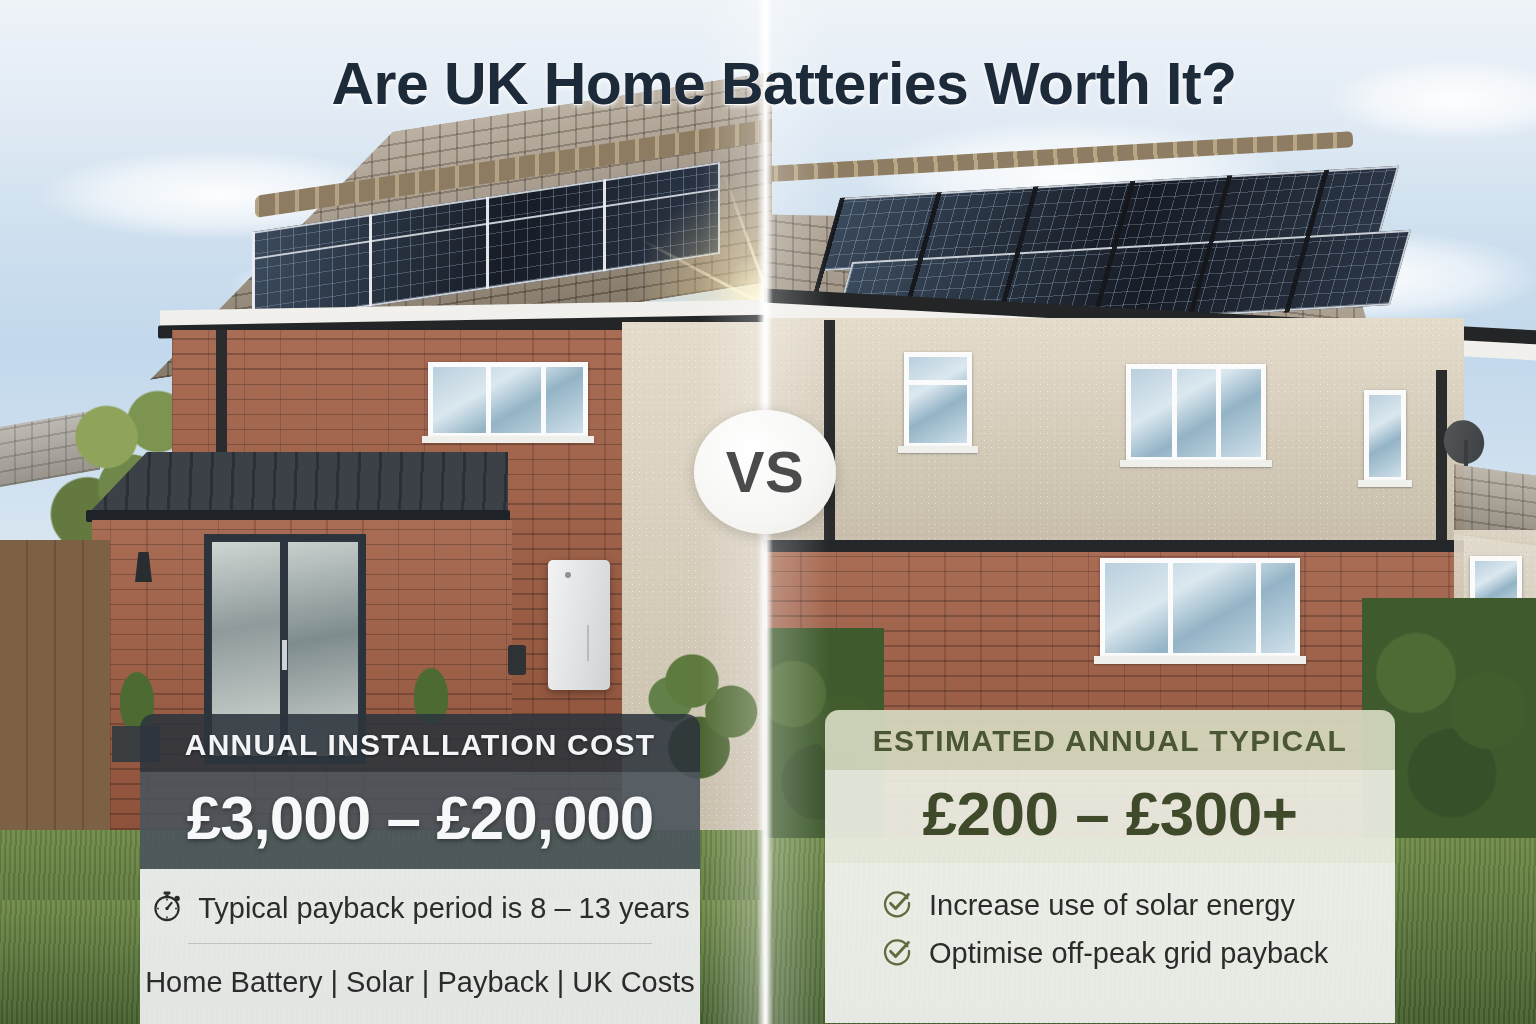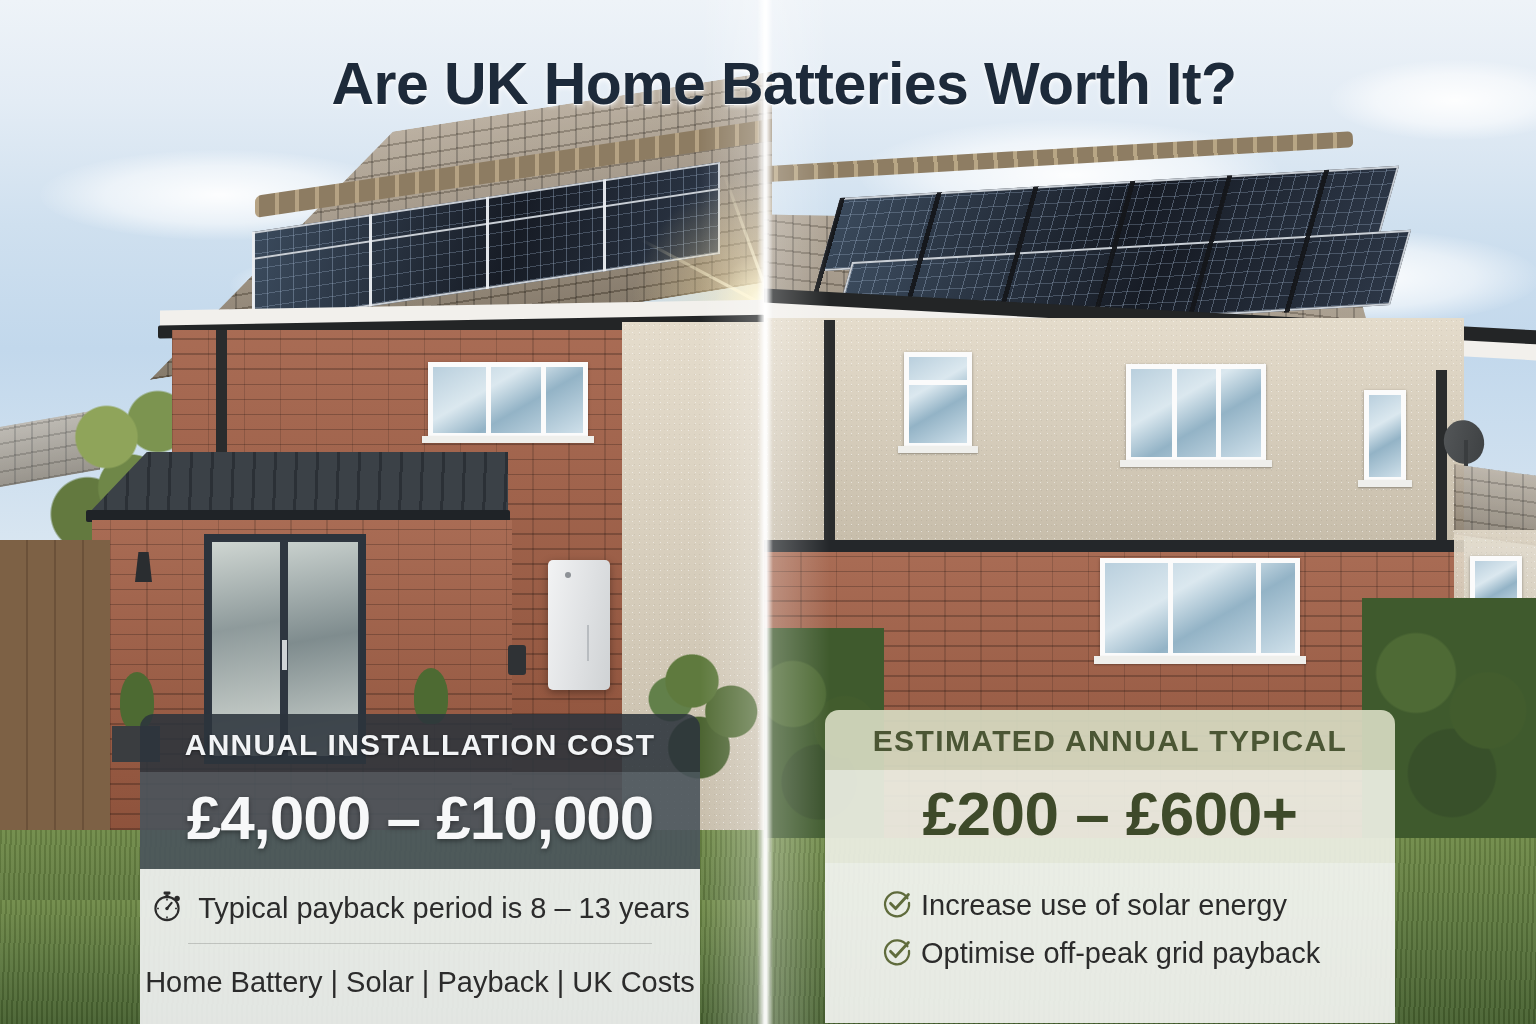--- a/index.html
+++ b/index.html
@@ -169,21 +169,21 @@
     font-size:30px; font-weight:bold; color:#4b5634; letter-spacing:1.4px;
   }
   .rc-value {
     background:rgba(238,240,229,.92); text-align:center; padding:8px 0 14px;
   }
   .rc-value .v {
     font-size:62px; font-weight:bold; color:#3e4a2a; letter-spacing:-.5px;
   }
   .rc-foot { background:rgba(247,248,246,.90); padding:18px 0 46px; }
   .rc-item {
-    display:flex; align-items:center; gap:8px; padding:6px 0 6px 56px;
+    display:flex; align-items:center; gap:16px; padding:6px 0 6px 56px;
   }
   .rc-item .txt { font-size:29px; color:#2b2b2b; }
 
   .ic { flex:0 0 auto; display:block; }
 </style>
 </head>
 <body>
 
 <div id="stage">
 
@@ -324,29 +324,32 @@
 
     <div class="fence" style="position:absolute;left:690px;top:600px;width:86px;height:230px;opacity:.9;"></div>
     <div class="hedge" style="position:absolute;left:598px;top:598px;width:180px;height:250px;"></div>
     <div class="hedge" style="position:absolute;left:-10px;top:628px;width:130px;height:220px;"></div>
 
     <div class="grass" style="position:absolute;left:0px;top:838px;width:772px;height:186px;"></div>
   </div>
 
   <div class="divglow"></div>
   <div class="divider"></div>
+  <div class="vs-badge">
+    <span>VS</span>
+  </div>
 
   <h1 class="title">Are UK Home Batteries Worth It?</h1>
 
   <div class="card card-left">
     <div class="lc-head">
       <div class="t">ANNUAL INSTALLATION COST</div>
     </div>
     <div class="lc-value">
-      <div class="v">£4,000 – £10,000</div>
+      <div class="v">£3,000 – £20,000</div>
     </div>
     <div class="lc-foot">
       <div class="lc-note">
         <span class="ic">
           <svg width="34" height="34" viewBox="0 0 34 34">
             <circle cx="17" cy="19.5" r="11.6" fill="none" stroke="#2b2b2b" stroke-width="2.1"></circle>
             <rect x="13.6" y="2.4" width="6.8" height="3.2" rx="1" fill="#2b2b2b"></rect>
             <rect x="15.4" y="5.2" width="3.2" height="3.2" fill="#2b2b2b"></rect>
             <circle cx="27.1" cy="9.4" r="2.7" fill="#2b2b2b"></circle>
             <line x1="17" y1="19.5" x2="21.6" y2="13.8" stroke="#2b2b2b" stroke-width="2.1" stroke-linecap="round"></line>
@@ -362,21 +365,21 @@
       <div class="lc-rule"></div>
       <div class="lc-tags">Home Battery | Solar | Payback | UK Costs</div>
     </div>
   </div>
 
   <div class="card card-right">
     <div class="rc-head">
       <div class="t">ESTIMATED ANNUAL TYPICAL</div>
     </div>
     <div class="rc-value">
-      <div class="v">£200 – £600+</div>
+      <div class="v">£200 – £300+</div>
     </div>
     <div class="rc-foot">
       <div class="rc-item">
         <span class="ic">
           <svg width="32" height="32" viewBox="0 0 32 32">
             <path d="M26.4 11.2 A12 12 0 1 0 28 16" fill="none" stroke="#5f6b3c" stroke-width="2.3" stroke-linecap="round"></path>
             <path d="M9.6 16.4 L14.6 21.6 L27.4 7.6" fill="none" stroke="#5f6b3c" stroke-width="2.9" stroke-linecap="round" stroke-linejoin="round"></path>
           </svg>
         </span>
         <span class="txt">Increase use of solar energy</span>

